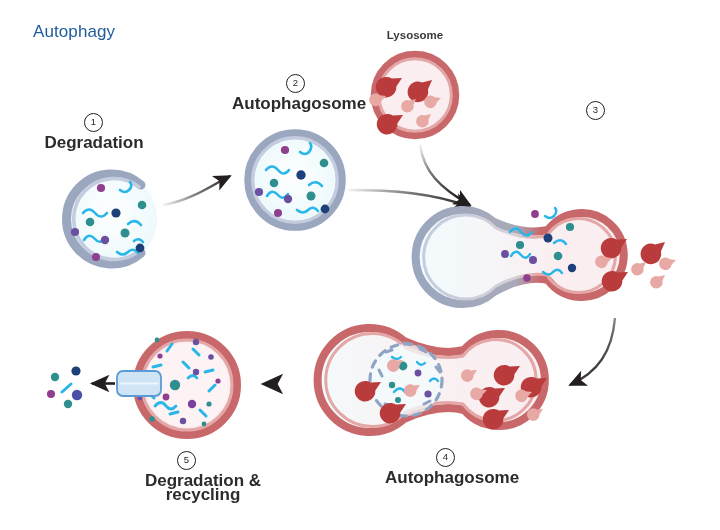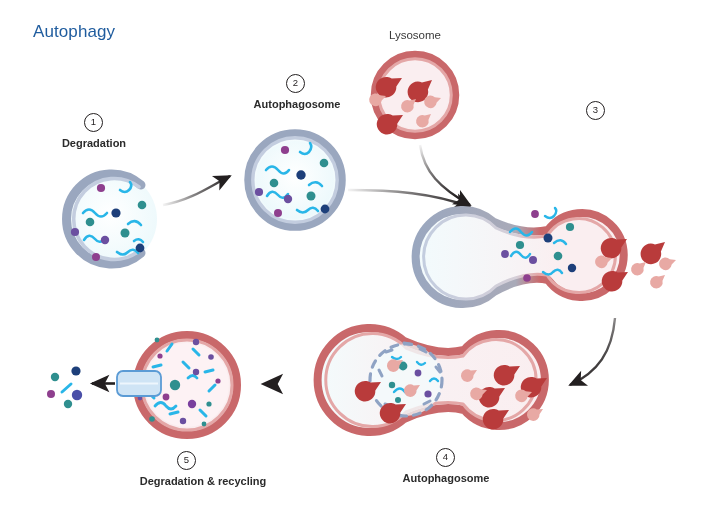--- a/index.html
+++ b/index.html
@@ -32,27 +32,27 @@
     font-size: 17px;
     font-weight: normal;
     color: #1f5c9e;
     letter-spacing: 0.1px;
     white-space: nowrap;
   }
   .caption {
     position: absolute;
     text-align: center;
     color: #2b2b2b;
-    font-size: 11px;
+    font-size: 17px;
     font-weight: bold;
     line-height: 14px;
     white-space: pre-line;
   }
   .caption.plain {
-    font-weight: normal;
+    font-weight: bold;
     color: #3a3a3a;
     font-size: 11.5px;
   }
   .badge {
     position: absolute;
     width: 19px;
     height: 19px;
     border: 1.4px solid #231f20;
     border-radius: 50%;
     box-sizing: border-box;

